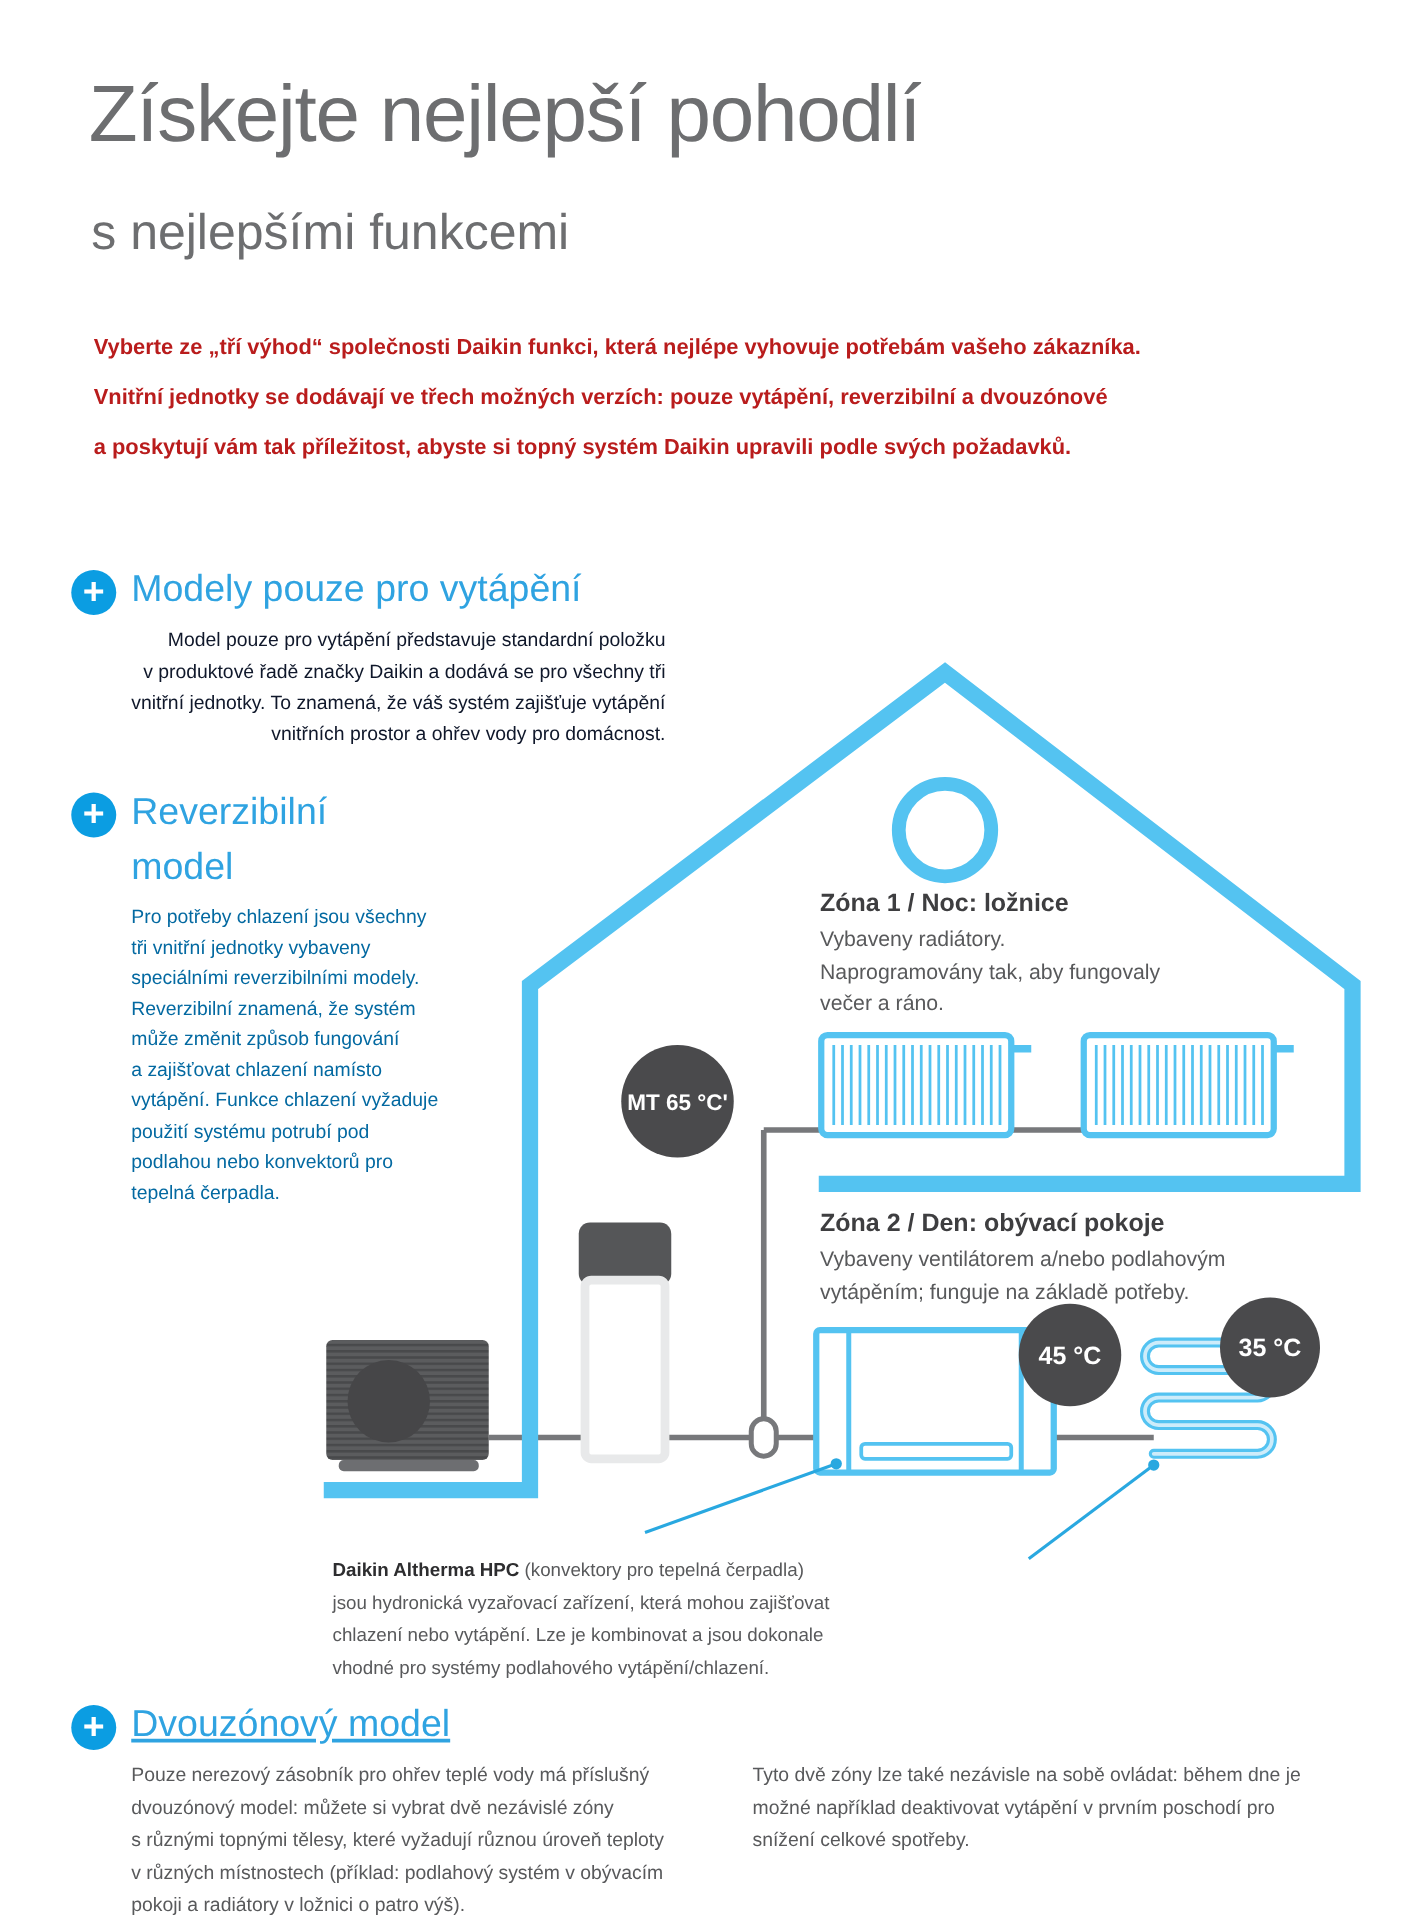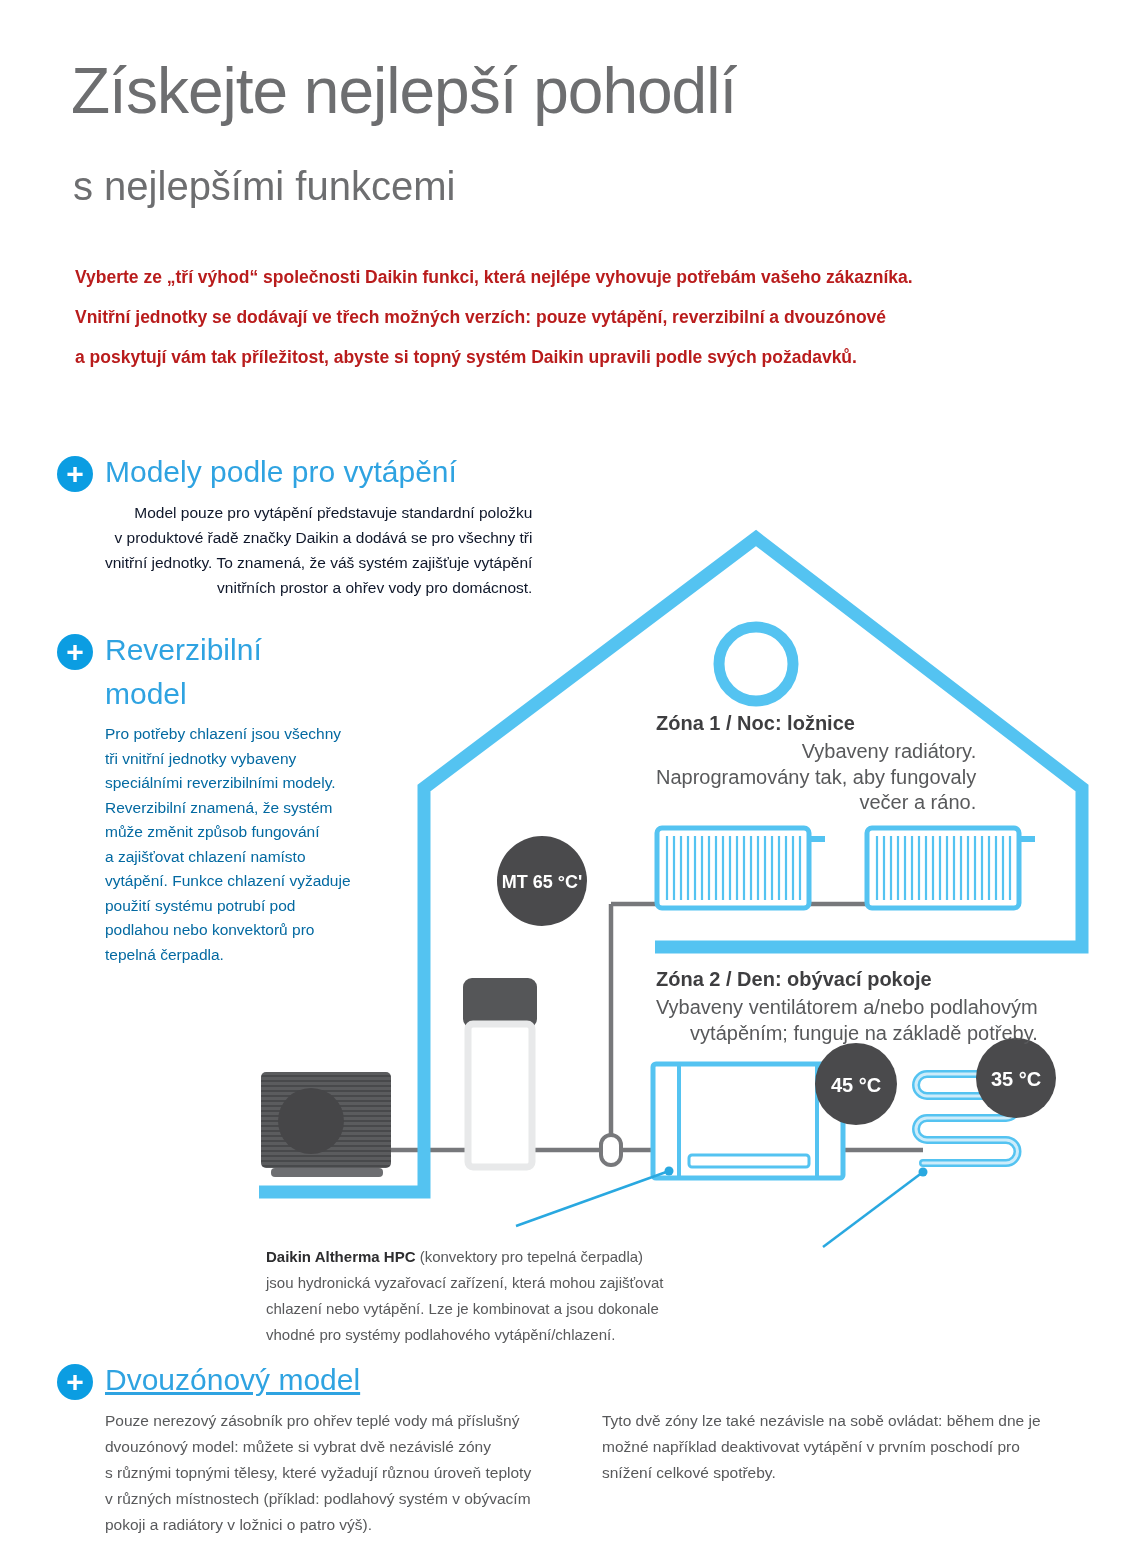--- a/index.html
+++ b/index.html
@@ -23,37 +23,37 @@
     display:flex;align-items:center;justify-content:center;
     font-size:30px;font-weight:bold;line-height:1;
   }
   .sec-head{
     font-size:30px;color:#2FA3E1;font-weight:400;line-height:44px;
   }
   .body-txt{font-size:15.5px;line-height:25px;color:#0f172a;text-align:right;}
   .body-txt2{font-size:15.5px;line-height:24.5px;color:#0369a1;}
   .col-txt{font-size:15.5px;line-height:26px;color:#58595B;}
   .zone-label .zl-head{font-size:20px;font-weight:bold;color:#3E3E40;line-height:22px;}
-  .zone-label .zl-body{font-size:20px;line-height:25.5px;color:#58595B;margin-top:5px;text-align:right;}
+  .zone-label .zl-body{font-size:17px;line-height:25.5px;color:#58595B;margin-top:5px;}
   .caption{font-size:15px;line-height:26px;color:#58595B;}
   .caption strong{color:#2D2D2F;}
 </style>
 </head>
 <body>
 
 <div class="page">
 
   <div class="abs page-title">Získejte nejlepší pohodlí</div>
   <div class="abs page-subtitle">s nejlepšími funkcemi</div>
   <div class="abs intro ml">Vyberte ze „tří výhod“ společnosti Daikin funkci, která nejlépe vyhovuje potřebám vašeho zákazníka.
 Vnitřní jednotky se dodávají ve třech možných verzích: pouze vytápění, reverzibilní a dvouzónové
 a poskytují vám tak příležitost, abyste si topný systém Daikin upravili podle svých požadavků.</div>
 
   <div class="abs plus-icon" style="left:46px;top:456px;">+</div>
-  <div class="abs sec-head" style="left:94px;top:450px;">Modely podle pro vytápění</div>
+  <div class="abs sec-head" style="left:94px;top:450px;">Modely pouze pro vytápění</div>
   <div class="abs body-txt ml" style="left:94px;top:500px;">Model pouze pro vytápění představuje standardní položku
 v produktové řadě značky Daikin a dodává se pro všechny tři
 vnitřní jednotky. To znamená, že váš systém zajišťuje vytápění
 vnitřních prostor a ohřev vody pro domácnost.</div>
 
   <div class="abs plus-icon" style="left:46px;top:634px;">+</div>
   <div class="abs sec-head ml" style="left:94px;top:628px;">Reverzibilní
 model</div>
   <div class="abs body-txt2 ml" style="left:94px;top:722px;">Pro potřeby chlazení jsou všechny
 tři vnitřní jednotky vybaveny

